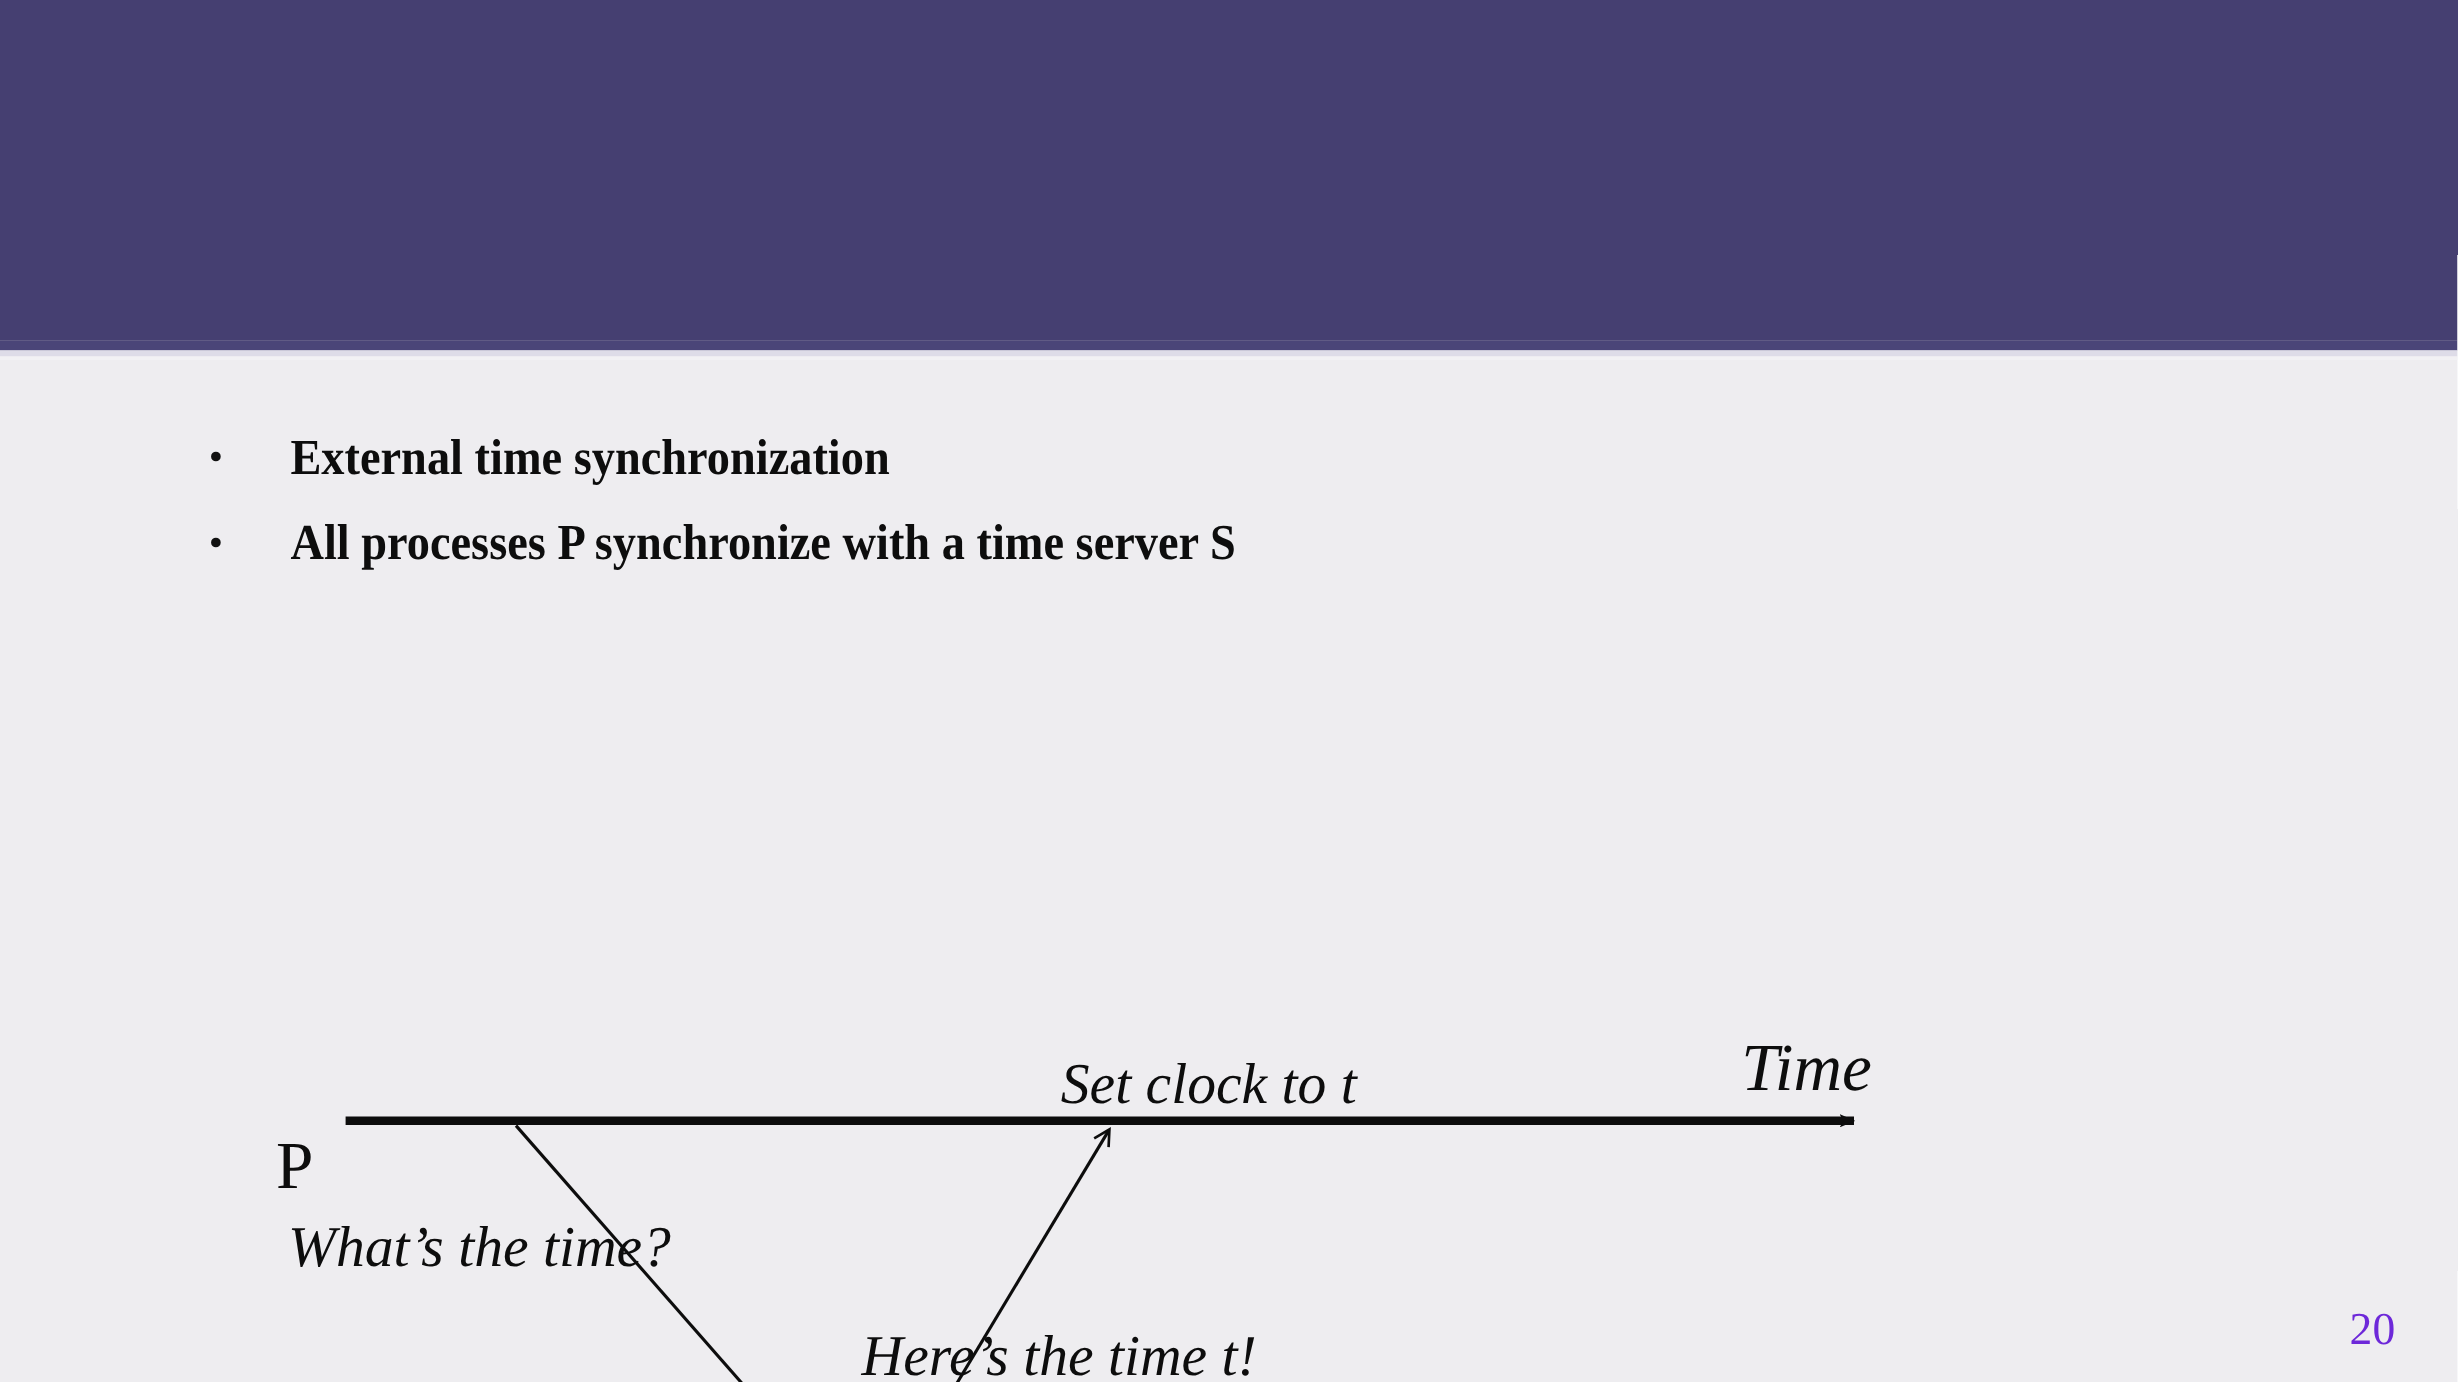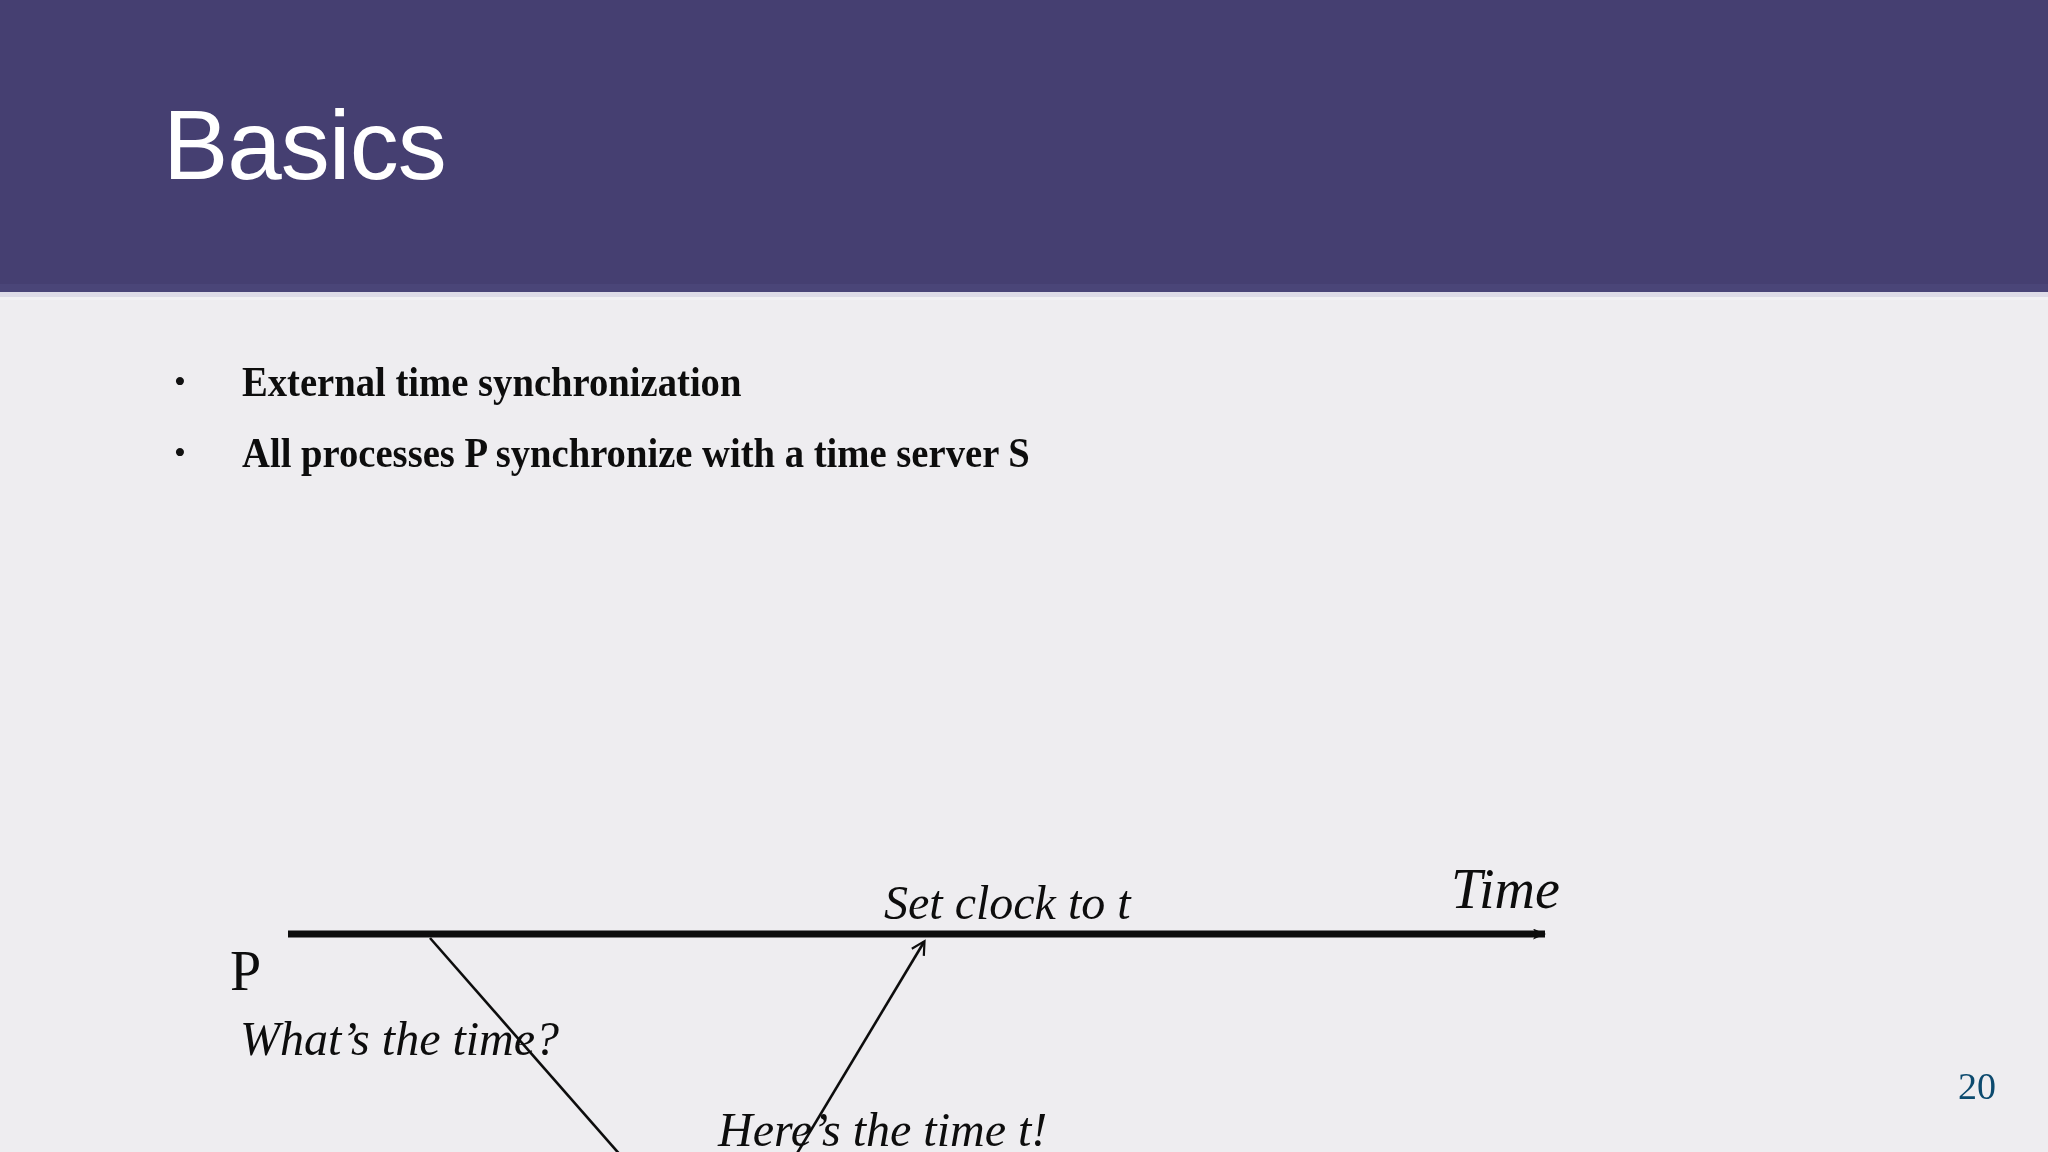--- a/index.html
+++ b/index.html
@@ -124,36 +124,35 @@
   .dlabel-roman {
     font-family: "Liberation Serif", "DejaVu Serif", serif;
     font-style: normal;
     fill: #0d0d0d;
   }
 
   
   .page-number {
     position: absolute;
     right: 52px;
-    bottom: 44px;
+    bottom: 22px;
     font-family: "Liberation Serif", "DejaVu Serif", serif;
     font-size: 38px;
-    color: #0c4a6e;
+    color: #6d28d9;
   }
 </style>
 </head>
 <body>
 
 <div class="slide">
 
   <div class="header-band"></div>
   <div class="header-band-inner"></div>
   <div class="header-rule"></div>
   <div class="header-rule2"></div>
-  <div class="slide-title">Basics</div>
 
   <div class="body-area">
 
     <div class="bullet-list">
       <div class="bullet-row">
         <span class="bullet-mark">•</span>
         <span class="bullet-text">External time synchronization</span>
       </div>
       <div class="bullet-row">
         <span class="bullet-mark">•</span>

